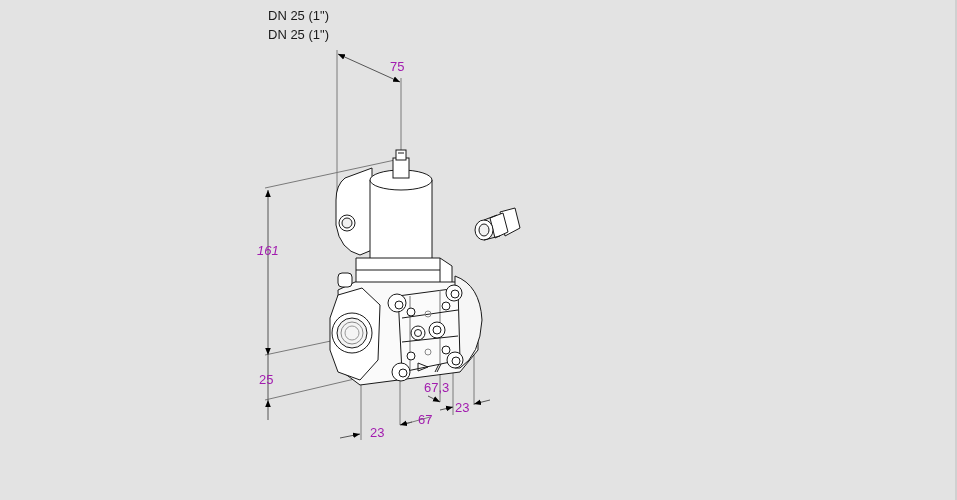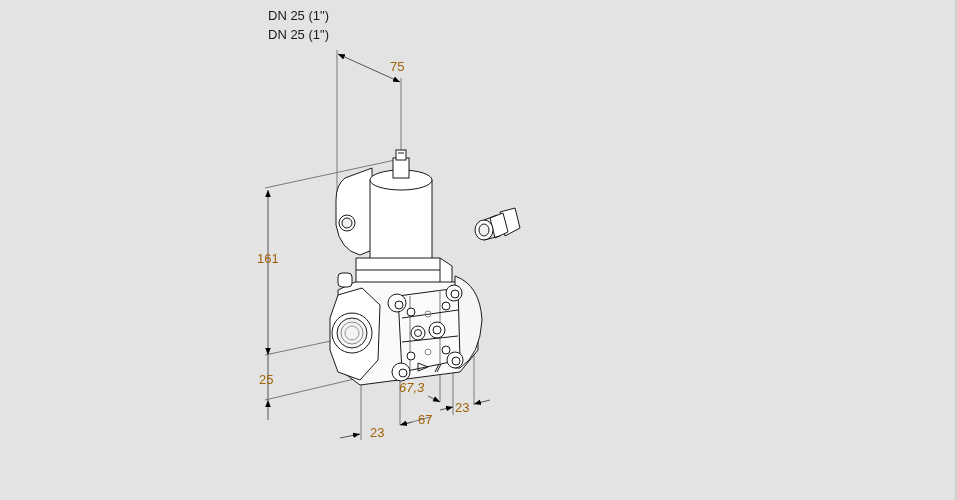--- a/index.html
+++ b/index.html
@@ -8,21 +8,21 @@
       background: #e3e3e3;
       font-family: "Liberation Sans", sans-serif;
       position: relative;
     }
     #canvas { position: absolute; left: 0; top: 0; width: 957px; height: 500px; }
     .edge { position: absolute; right: 0; top: 0; width: 2px; height: 500px; background: #d0d0d0; }
     .lbl {
       position: absolute; font-size: 13px; color: #1a1a1a; line-height: 14px; white-space: nowrap;
       font-family: "Liberation Sans", sans-serif;
     }
-    .lbl.blue { color: #a16207; }
+    .lbl.blue { color: #a21caf; }
   </style>
 </head>
 <body>
 
 <div class="edge"></div>
 
 <svg id="canvas" viewBox="0 0 957 500" xmlns="http://www.w3.org/2000/svg">
   <defs>
     <marker id="arr" viewBox="0 0 10 10" refX="10" refY="5" markerWidth="7" markerHeight="7" orient="auto-start-reverse">
       <path d="M0,1 L10,5 L0,9 z" fill="#000"></path>
@@ -131,18 +131,18 @@
     <ellipse cx="484" cy="230" rx="5" ry="6" fill="#f2f2f2"></ellipse>
     <line x1="484" y1="220" x2="497" y2="215"></line>
     <line x1="484" y1="240" x2="500" y2="236"></line>
   </g>
 </svg>
 
 <div class="lbl" style="left:268px;top:9px;">DN 25 (1")</div>
 <div class="lbl" style="left:268px;top:28px;">DN 25 (1")</div>
 
 <div class="lbl blue" style="left:390px;top:60px;">75</div>
-<div class="lbl blue" style="left:257px;top:252px;">161</div>
+<div class="lbl blue" style="left:257px;top:244px;font-style:italic;">161</div>
 <div class="lbl blue" style="left:259px;top:373px;">25</div>
 <div class="lbl blue" style="left:370px;top:426px;">23</div>
 <div class="lbl blue" style="left:418px;top:413px;">67</div>
-<div class="lbl blue" style="left:399px;top:381px;font-style:italic;">67,3</div>
+<div class="lbl blue" style="left:424px;top:381px;">67,3</div>
 <div class="lbl blue" style="left:455px;top:401px;">23</div>
 
 </body></html>

